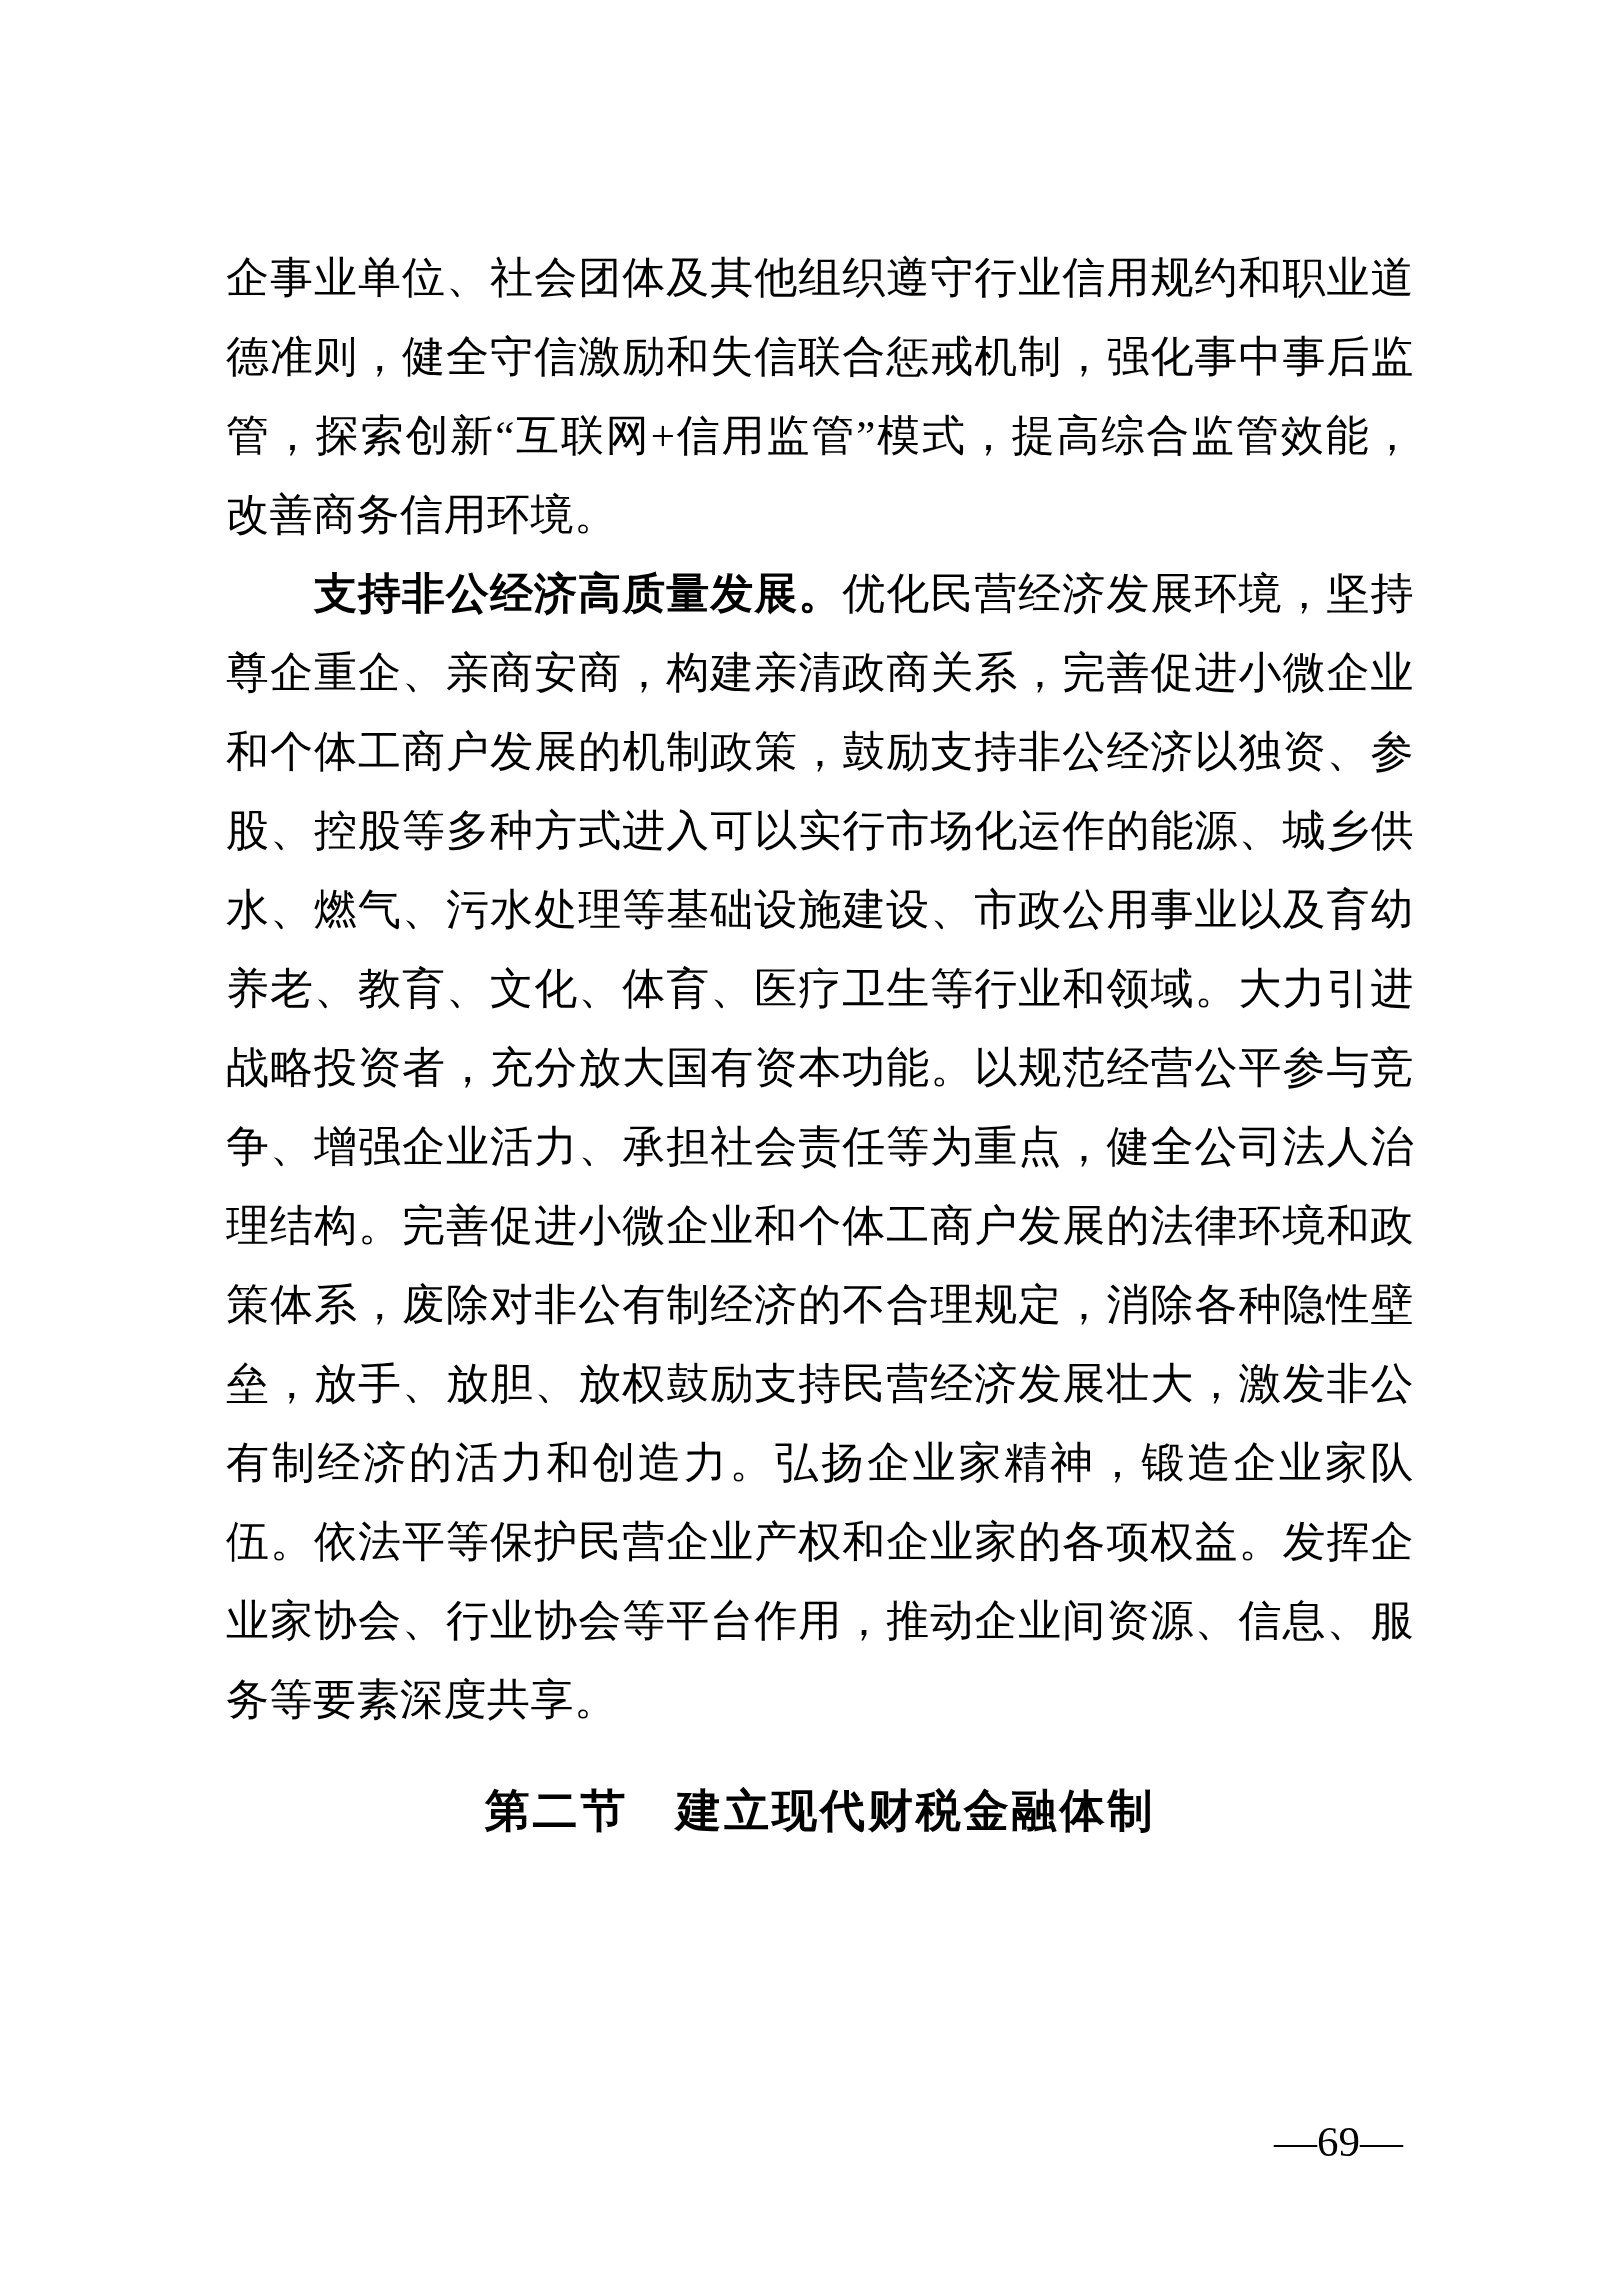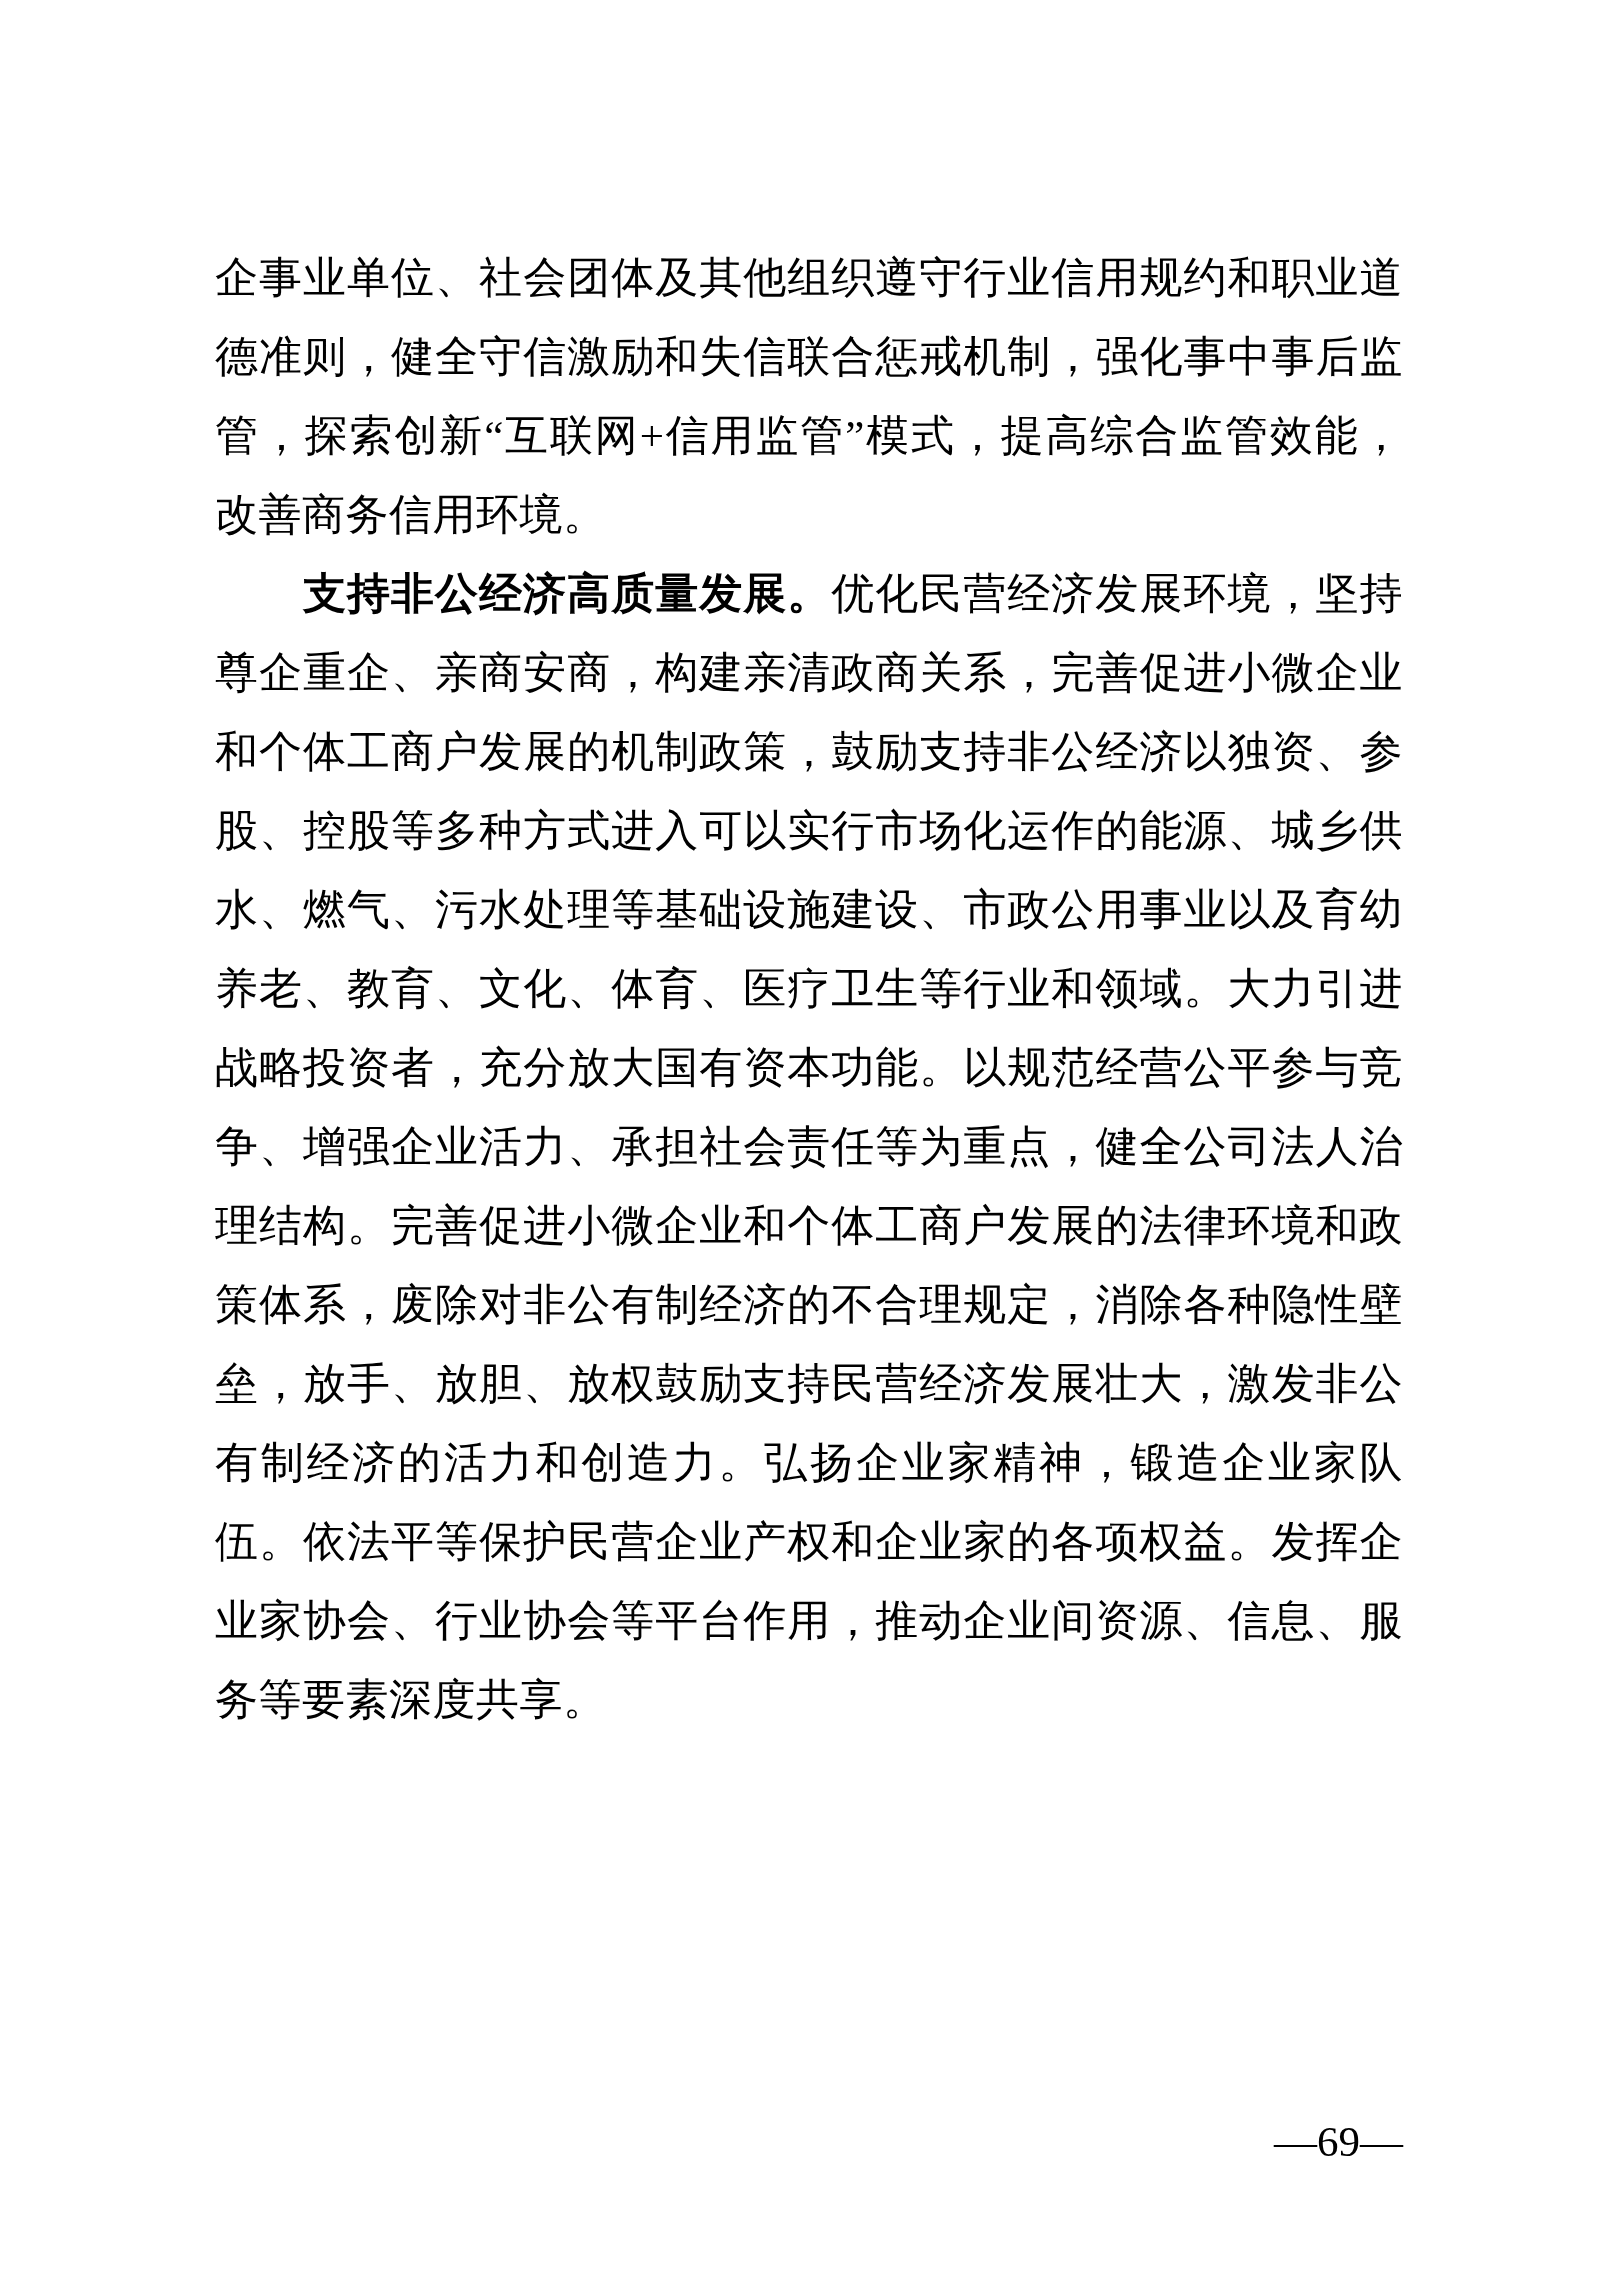--- a/index.html
+++ b/index.html
@@ -11,21 +11,21 @@
     position: relative;
     width: 1621px;
     height: 2293px;
     background: #ffffff;
     overflow: hidden;
     font-family: "Liberation Serif", serif;
     color: #000000;
   }
   .text-block {
     position: absolute;
-    left: 215px;
+    left: 226px;
     top: 238px;
     width: 1188px;
   }
   .para {
     margin: 0;
     padding: 0;
     font-size: 43px;
     line-height: 79px;
     text-align: justify;
     text-justify: inter-character;
@@ -65,16 +65,17 @@
     letter-spacing: 0;
   }
 </style>
 </head>
 <body>
 
 <div class="page">
   <div class="text-block">
     <p class="para no-indent">企事业单位、社会团体及其他组织遵守行业信用规约和职业道德准则，健全守信激励和失信联合惩戒机制，强化事中事后监管，探索创新“互联网+信用监管”模式，提高综合监管效能，改善商务信用环境。</p>
     <p class="para indent"><b class="lead-bold">支持非公经济高质量发展。</b><span>优化民营经济发展环境，坚持尊企重企、亲商安商，构建亲清政商关系，完善促进小微企业和个体工商户发展的机制政策，鼓励支持非公经济以独资、参股、控股等多种方式进入可以实行市场化运作的能源、城乡供水、燃气、污水处理等基础设施建设、市政公用事业以及育幼养老、教育、文化、体育、医疗卫生等行业和领域。大力引进战略投资者，充分放大国有资本功能。以规范经营公平参与竞争、增强企业活力、承担社会责任等为重点，健全公司法人治理结构。完善促进小微企业和个体工商户发展的法律环境和政策体系，废除对非公有制经济的不合理规定，消除各种隐性壁垒，放手、放胆、放权鼓励支持民营经济发展壮大，激发非公有制经济的活力和创造力。弘扬企业家精神，锻造企业家队伍。依法平等保护民营企业产权和企业家的各项权益。发挥企业家协会、行业协会等平台作用，推动企业间资源、信息、服务等要素深度共享。</span></p>
+    <h2 class="section-heading">第二节　建立现代财税金融体制</h2>
   </div>
   <div class="page-number">—69—</div>
 </div>
 
 
 </body></html>

